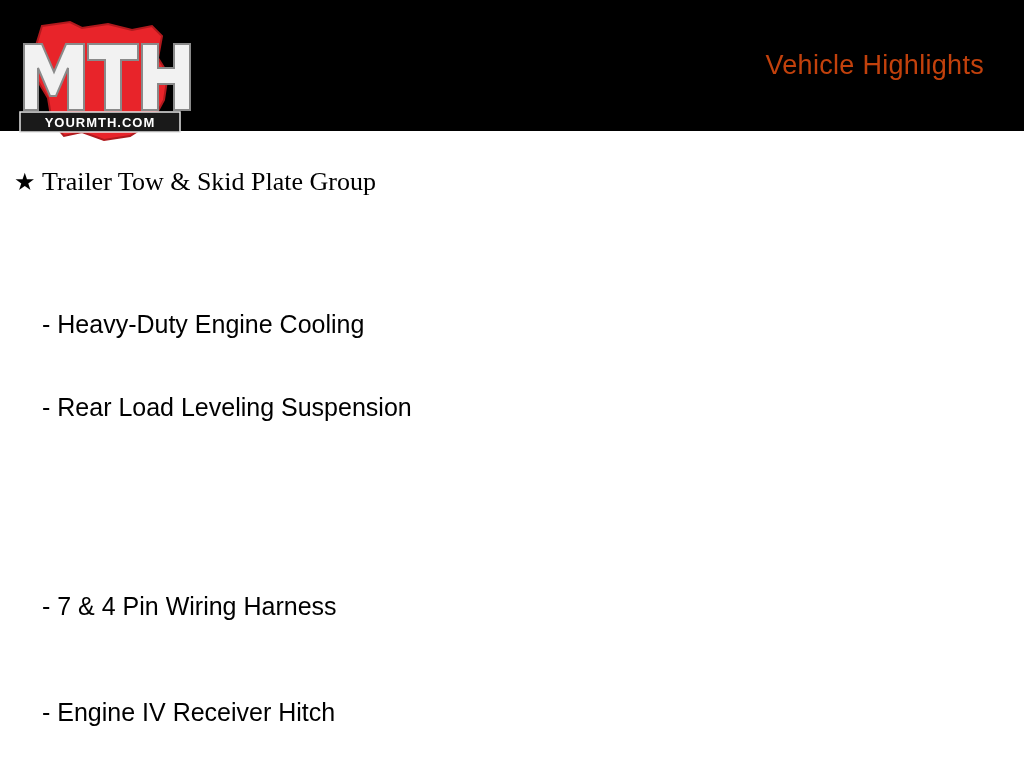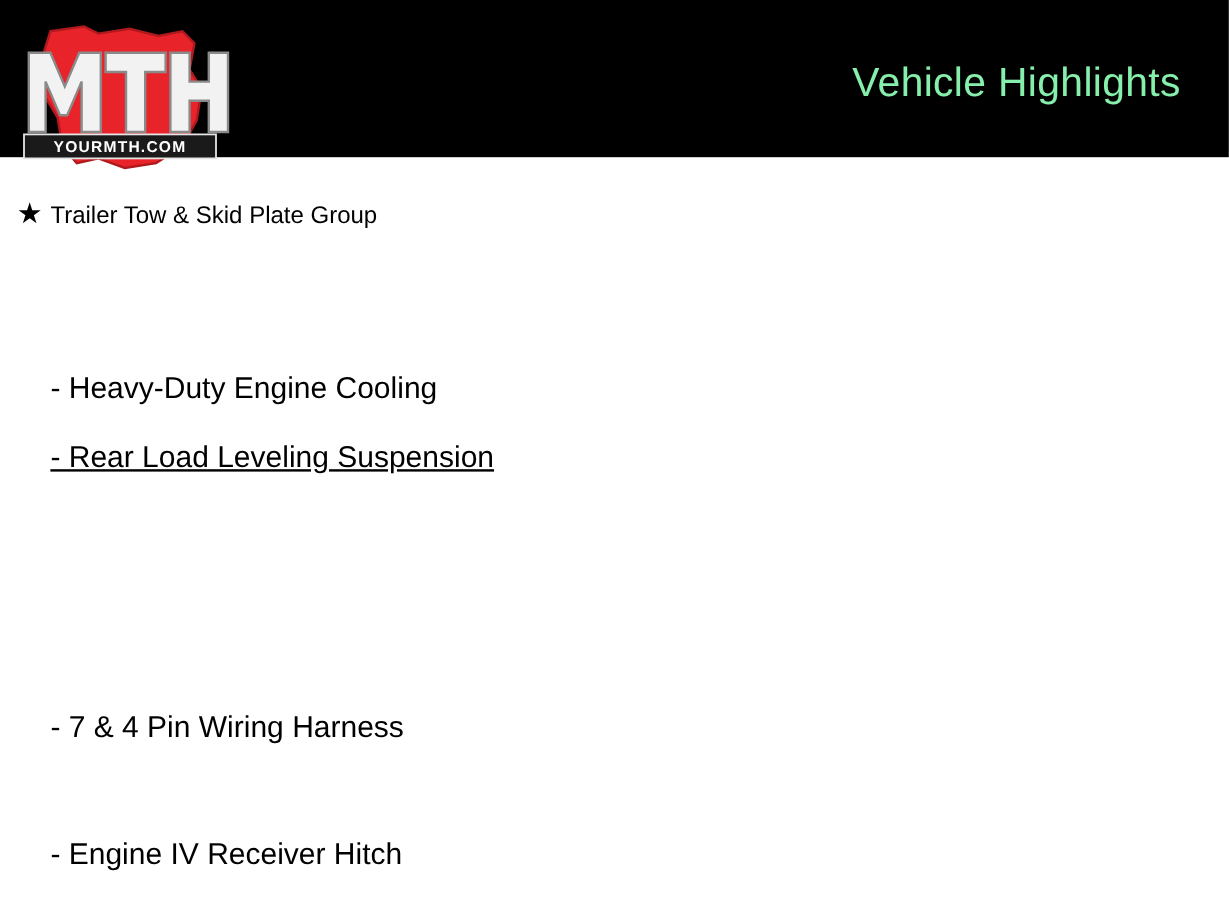--- a/index.html
+++ b/index.html
@@ -25,22 +25,22 @@
     top: 0;
     left: 0;
     width: 1024px;
     height: 131px;
     background: #000000;
   }
   .header-title {
     position: absolute;
     right: 40px;
     top: 50px;
-    color: #86efac;
-    font-size: 34px;
+    color: #c2410c;
+    font-size: 27px;
     letter-spacing: 0.3px;
     white-space: nowrap;
   }
   
   .logo {
     position: absolute;
     left: 12px;
     top: 18px;
     width: 180px;
     height: 126px;
@@ -67,32 +67,33 @@
     line-height: 1;
     color: #000000;
     width: 28px;
     display: inline-block;
   }
   .bullet-main {
     left: 14px;
     top: 36px;
   }
   .bullet-main .label {
-    font-size: 20px;
+    font-size: 26px;
     color: #000000;
+    font-family: Liberation Serif, serif;
   }
   .sub-item {
     position: absolute;
     left: 42px;
     font-size: 25px;
     color: #000000;
     white-space: nowrap;
   }
   .sub-0 { top: 143px; margin-top: 36px; }
-  .sub-1 { top: 236px; text-decoration: underline; }
+  .sub-1 { top: 262px; }
   .sub-2 { top: 355px; }
   .sub-3 { top: 461px; }
   .sub-4 { top: 567px; }
 </style>
 </head>
 <body>
 
 <div class="slide">
 
   <div class="header">

